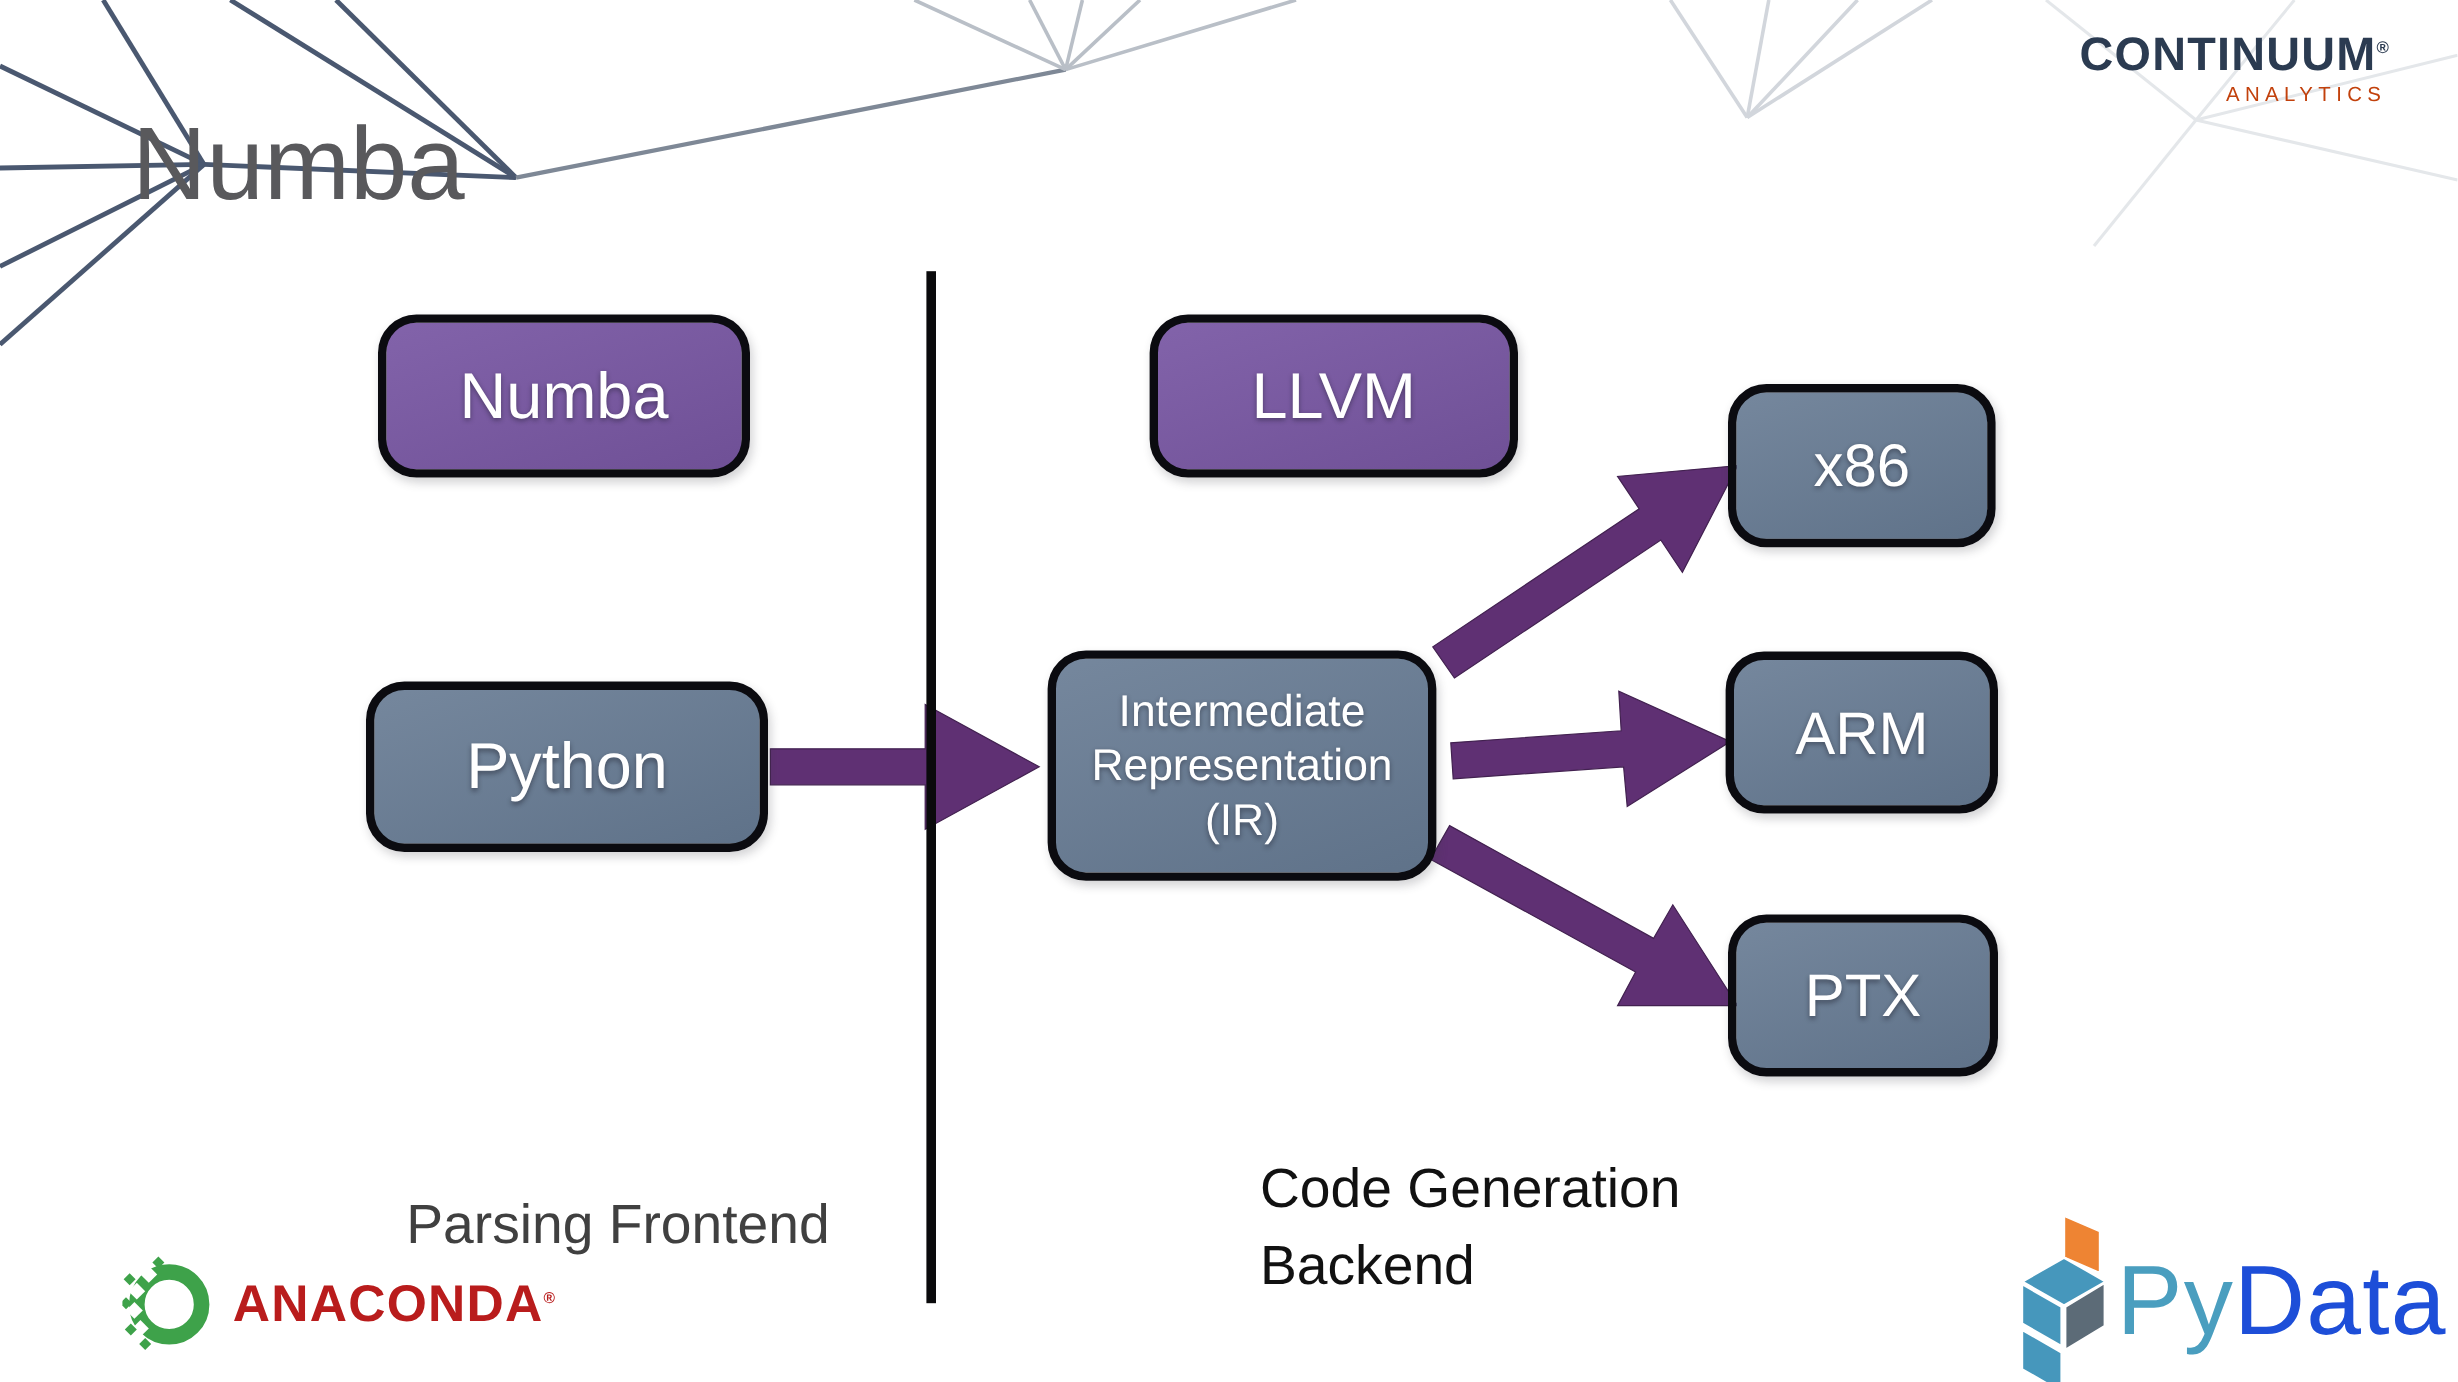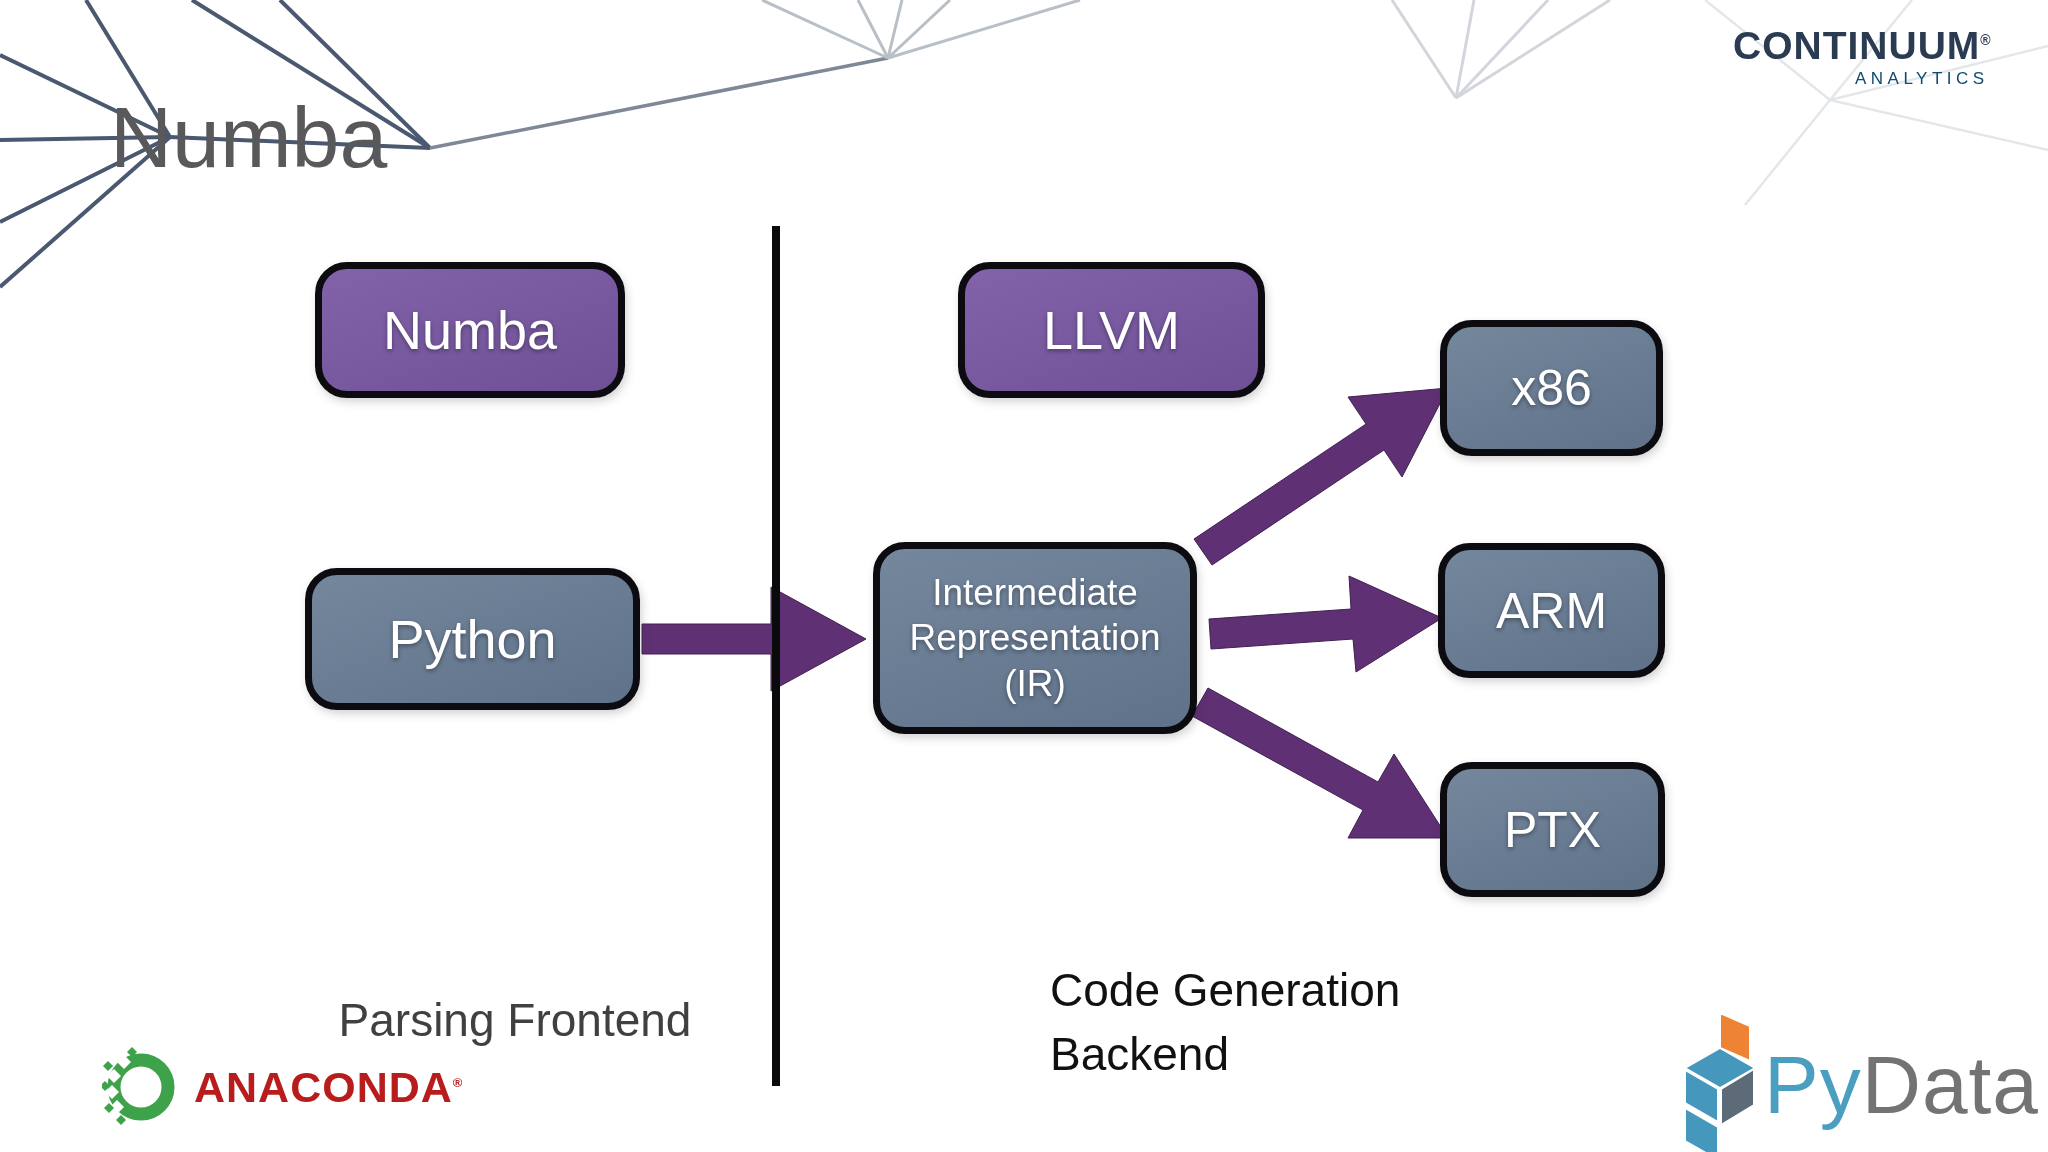--- a/index.html
+++ b/index.html
@@ -14,21 +14,21 @@
   
   .title {
     position:absolute; left:110px; top:88px; z-index:3;
     font-size:86px; color:#59595c; font-weight:400; letter-spacing:0;
   }
 
   
   .continuum { position:absolute; left:1733px; top:24px; z-index:3; }
   .continuum-name { font-size:39px; font-weight:bold; color:#2b3b51; letter-spacing:1px; white-space:nowrap; }
   .continuum-name sup { font-size:14px; }
-  .continuum-sub { text-align:right; font-size:17px; letter-spacing:4.5px; color:#0c4a6e; margin-top:1px; padding-right:3px; }
+  .continuum-sub { text-align:right; font-size:17px; letter-spacing:4.5px; color:#c2410c; margin-top:1px; padding-right:3px; }
 
   
   .divider { position:absolute; left:772px; top:226px; width:8px; height:860px; background:#0a0a0c; z-index:2; }
 
   
   .node {
     position:absolute; z-index:3; box-sizing:border-box;
     border:7px solid #0b0b10; border-radius:32px;
     display:flex; align-items:center; justify-content:center;
     color:#ffffff; text-shadow:0 2px 4px rgba(20,20,30,0.45);
@@ -58,21 +58,21 @@
 
   
   .anaconda { position:absolute; left:102px; top:1044px; z-index:3; display:flex; align-items:center; gap:16px; }
   .anaconda-text { font-size:43px; font-weight:bold; color:#b91c1c; letter-spacing:1px; white-space:nowrap; }
   .anaconda-text sup { font-size:13px; }
 
   
   .pydata { position:absolute; left:1680px; top:1010px; z-index:3; display:flex; align-items:flex-start; gap:4px; }
   .pydata-text { font-size:82px; margin-top:28px; letter-spacing:1px; white-space:nowrap; }
   .pydata-py   { color:#4A9EBF; }
-  .pydata-data { color:#737373; }
+  .pydata-data { color:#1d4ed8; }
 </style>
 </head>
 <body>
 
 <div class="slide">
 
   <svg class="mesh" width="2048" height="310">
     <g stroke="#4a5870" stroke-width="4" fill="none">
       <line x1="0" y1="55" x2="170" y2="137"></line>
       <line x1="170" y1="137" x2="0" y2="222"></line>

